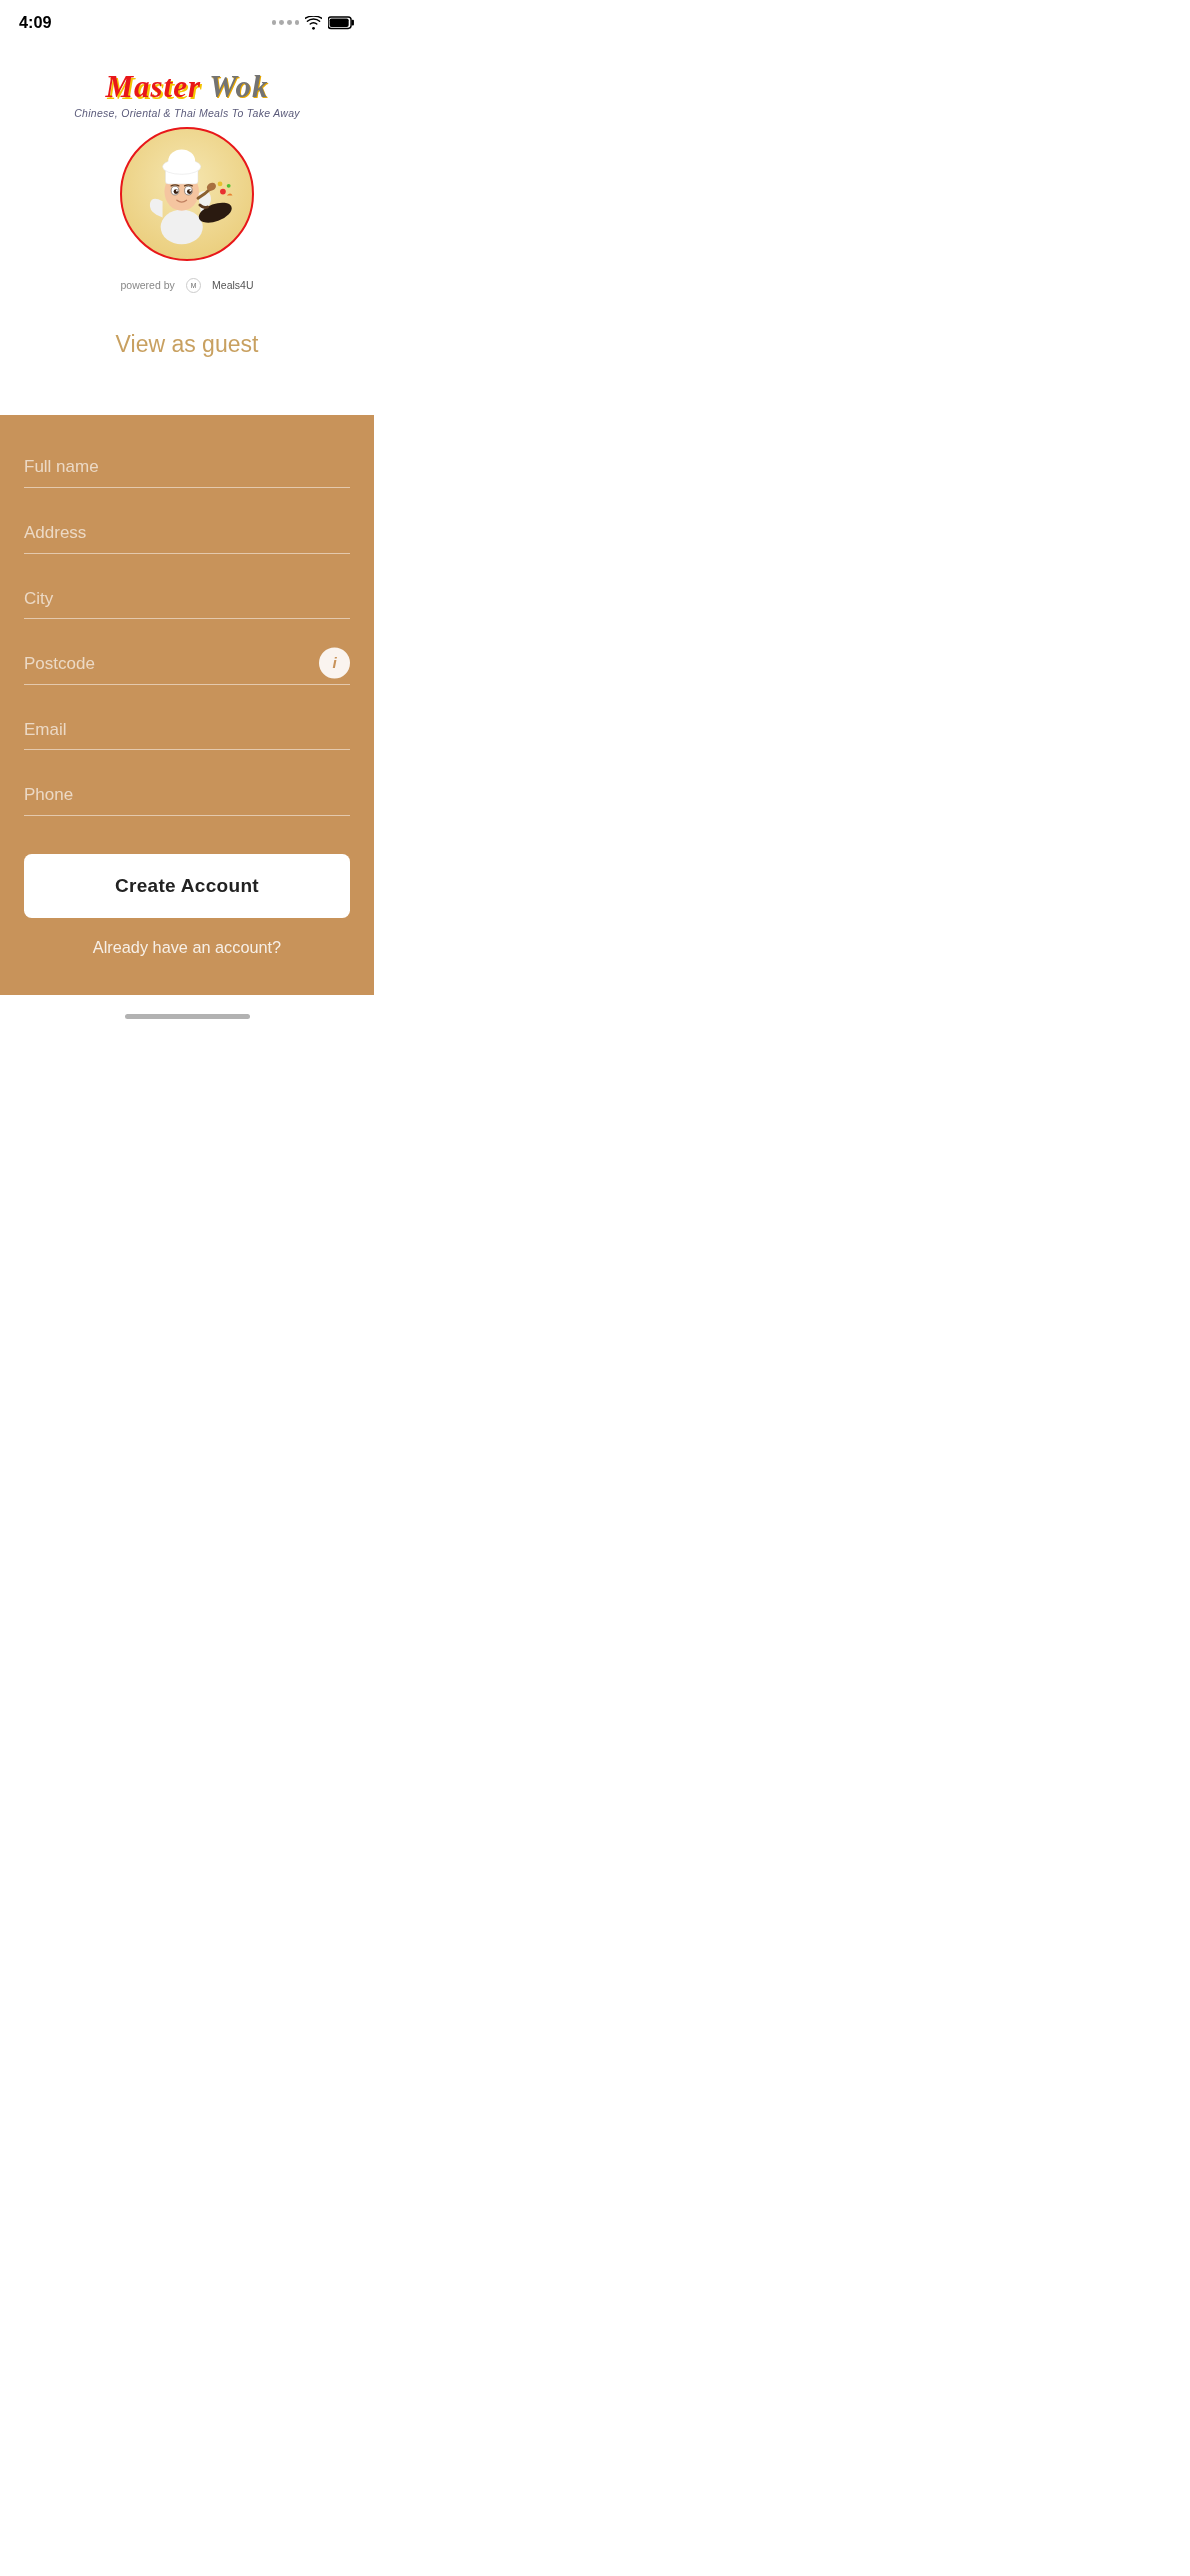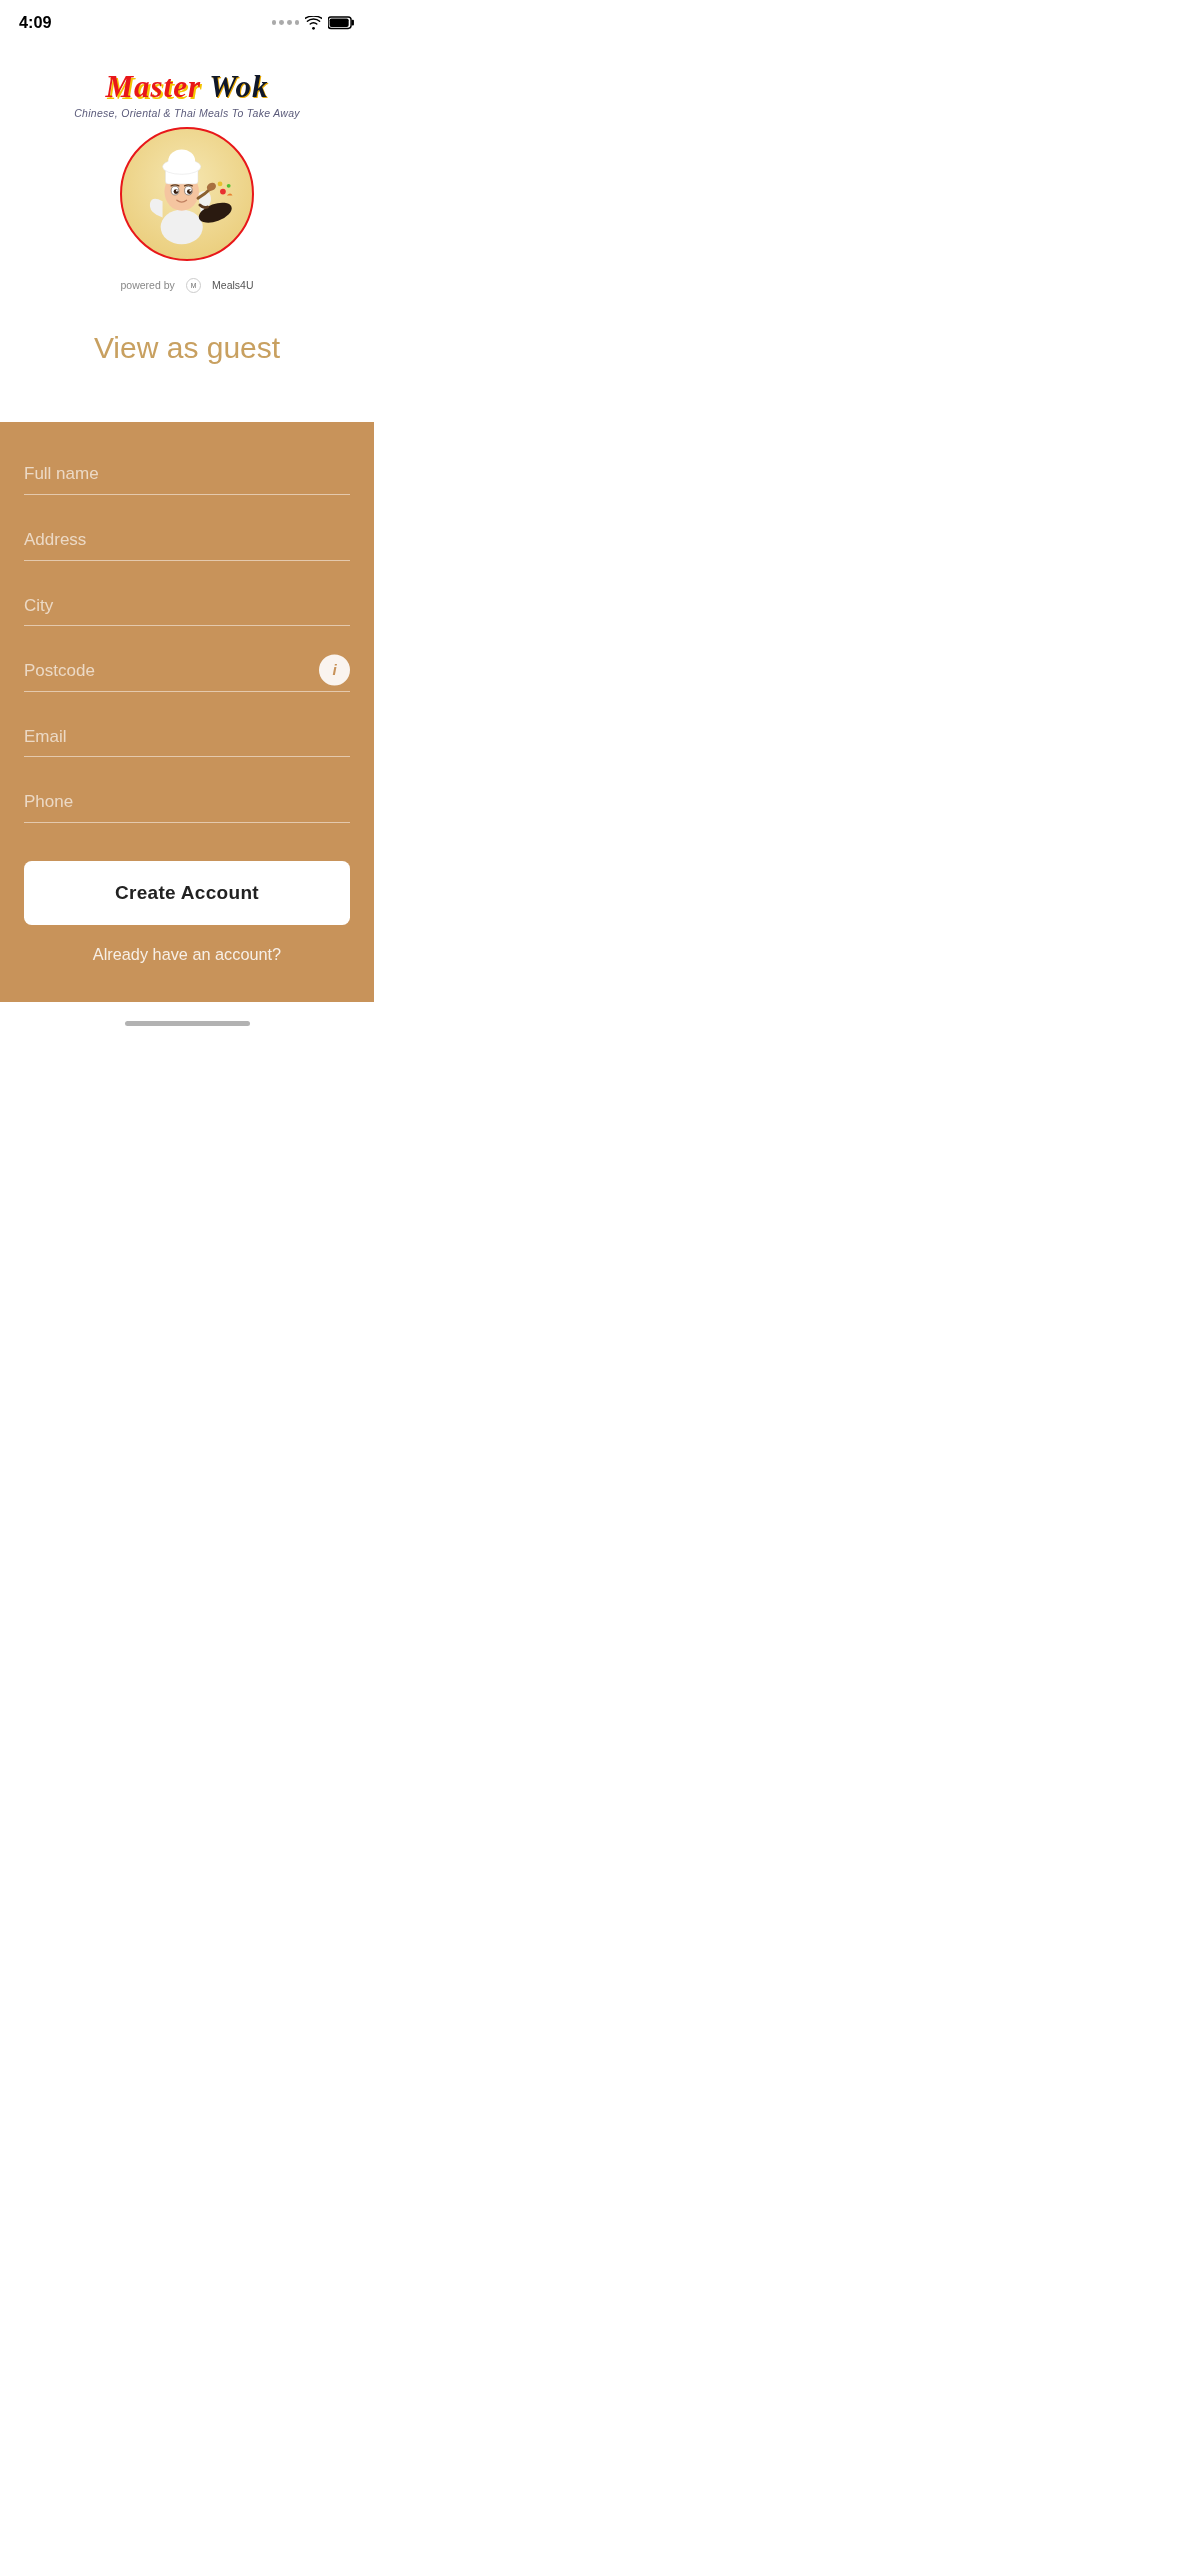--- a/index.html
+++ b/index.html
@@ -131,21 +131,21 @@
     }
 
     .powered-brand {
       font-size: 10.5px;
       color: #555;
     }
 
     .view-guest-btn {
       margin-top: 38px;
       margin-bottom: 38px;
-      font-size: 30px;
+      font-size: 23px;
       color: #c8a060;
       background: none;
       border: none;
       cursor: pointer;
       font-weight: 300;
     }
 
     
     .form-section {
       background: #c8935a;
@@ -254,21 +254,21 @@
         <rect x="1.5" y="2.5" width="20" height="9" rx="2" fill="#000"></rect>
       </svg>
     </div>
   </div>
 </div>
 
 <div class="white-section">
   <div class="logo-area">
     <div class="logo-text">
       <span>Master</span>
-      <span style="color:#0f172a; text-shadow: 1px 1px 0 #e8a800;">Wok</span>
+      <span style="color:#737373; text-shadow: 1px 1px 0 #e8a800;">Wok</span>
     </div>
     <div class="logo-subtitle">Chinese, Oriental &amp; Thai Meals To Take Away</div>
 
     <div class="logo-image">
       <div class="chef-circle">
 
         <svg class="chef-svg" viewBox="0 0 120 120">
 
           <ellipse cx="55" cy="95" rx="22" ry="18" fill="#f0f0f0"></ellipse>
 

